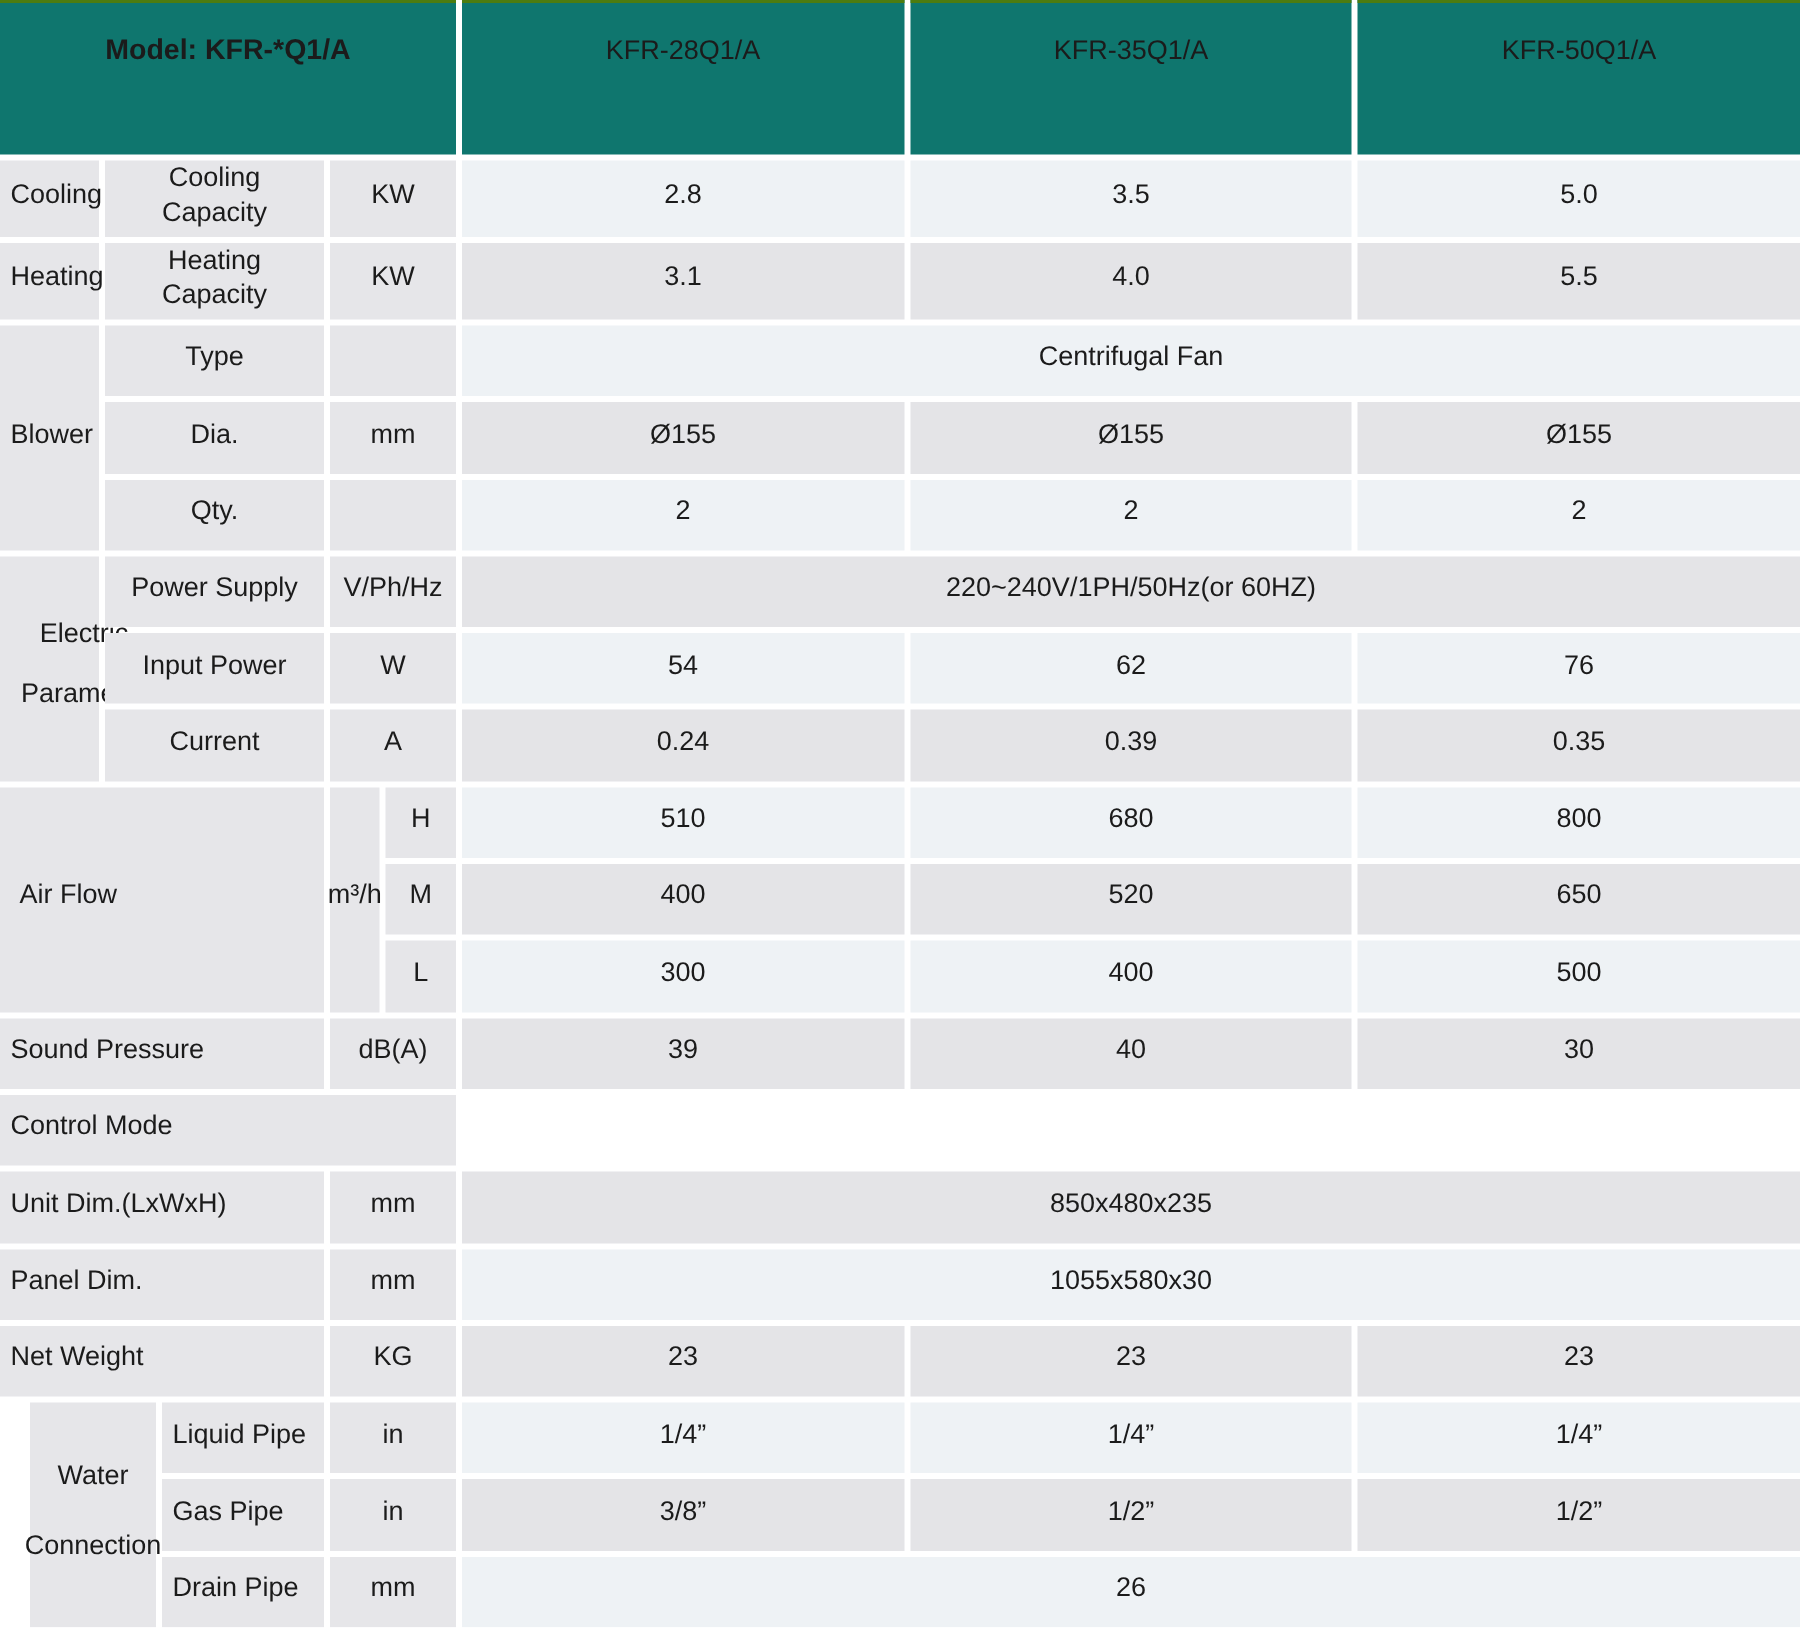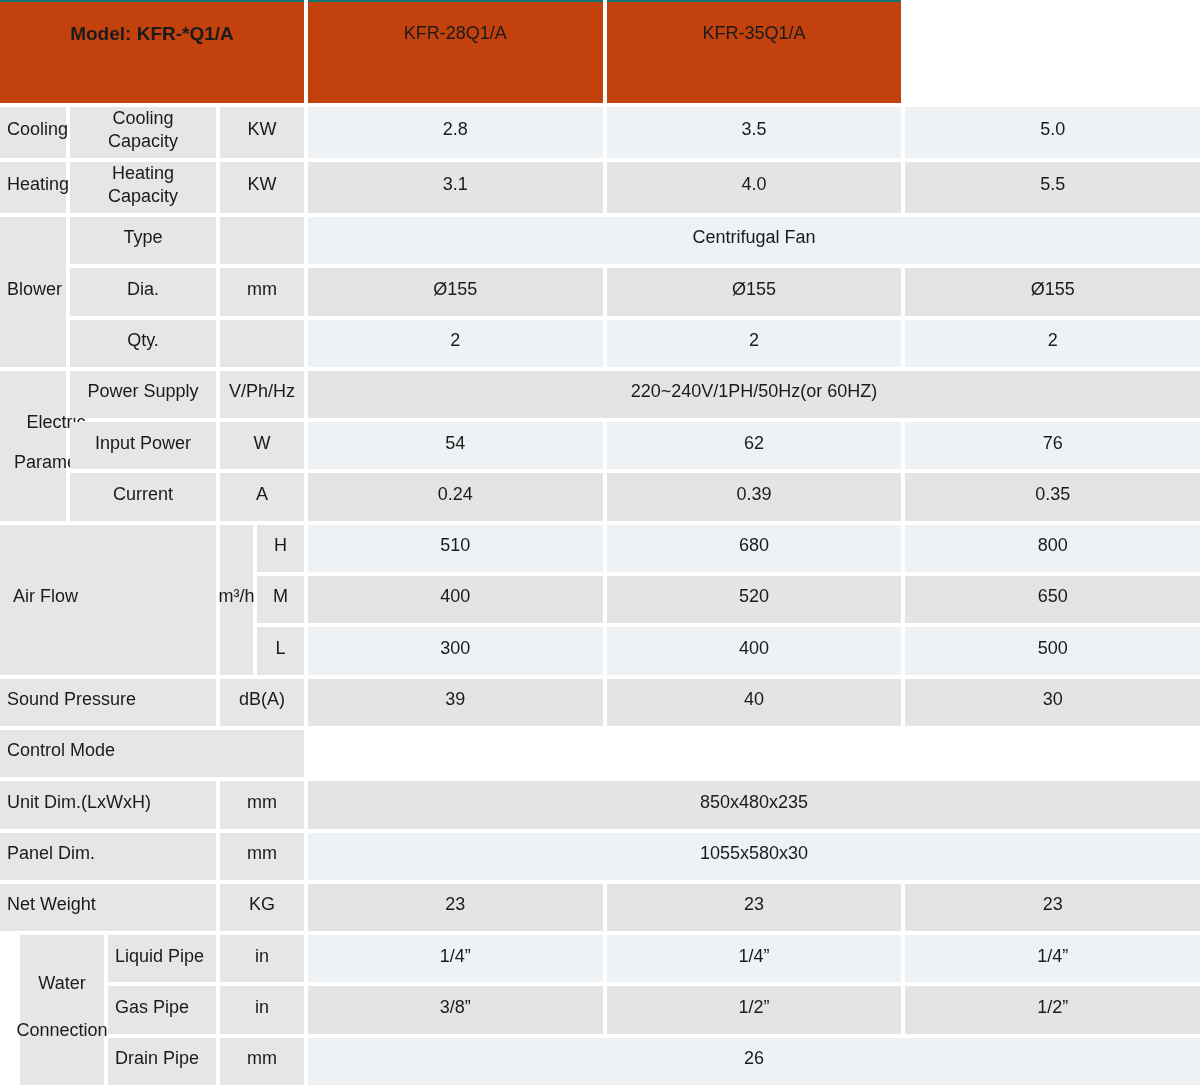--- a/index.html
+++ b/index.html
@@ -23,22 +23,22 @@
     align-items: center;
     justify-content: center;
     background: #e6e6e9;            
     font-size: 18px;
     line-height: 1.25;
     text-align: center;
     padding-bottom: 6px;
     overflow: visible;
   }
   .th {
-    background: #c2410c;            
-    border-top: 2px solid #0f766e;  
+    background: #0f766e;            
+    border-top: 2px solid #4d7c0f;  
     align-items: flex-start;
     padding-top: 20px;
     padding-bottom: 0;
     font-size: 18px;
   }
   .th-model { font-weight: bold; font-size: 19px; }
   .light { background: #eef2f5; }   
   .gray  { background: #e4e4e7; }   
   .left  { justify-content: flex-start; text-align: left; padding-left: 7px; }
   .pad13 { padding-left: 13px; }
@@ -49,20 +49,21 @@
   .lh-wc   { line-height: 2.6; white-space: pre; text-align: center; margin-left: 20px; }
 </style>
 </head>
 <body>
 
 <div class="spec-table">
 
   <div class="c th th-model" style="grid-area:1/1/2/6">Model: KFR-*Q1/A</div>
   <div class="c th" style="grid-area:1/6/2/7">KFR-28Q1/A</div>
   <div class="c th" style="grid-area:1/7/2/8">KFR-35Q1/A</div>
+  <div class="c th" style="grid-area:1/8/2/9">KFR-50Q1/A</div>
 
   <div class="c left" style="grid-area:2/1/3/2">Cooling</div>
   <div class="c pre lh-cap" style="grid-area:2/2/3/4">Cooling
 Capacity</div>
   <div class="c" style="grid-area:2/4/3/6">KW</div>
   <div class="c light" style="grid-area:2/6/3/7">2.8</div>
   <div class="c light" style="grid-area:2/7/3/8">3.5</div>
   <div class="c light" style="grid-area:2/8/3/9">5.0</div>
 
   <div class="c left" style="grid-area:3/1/4/2">Heating</div>

